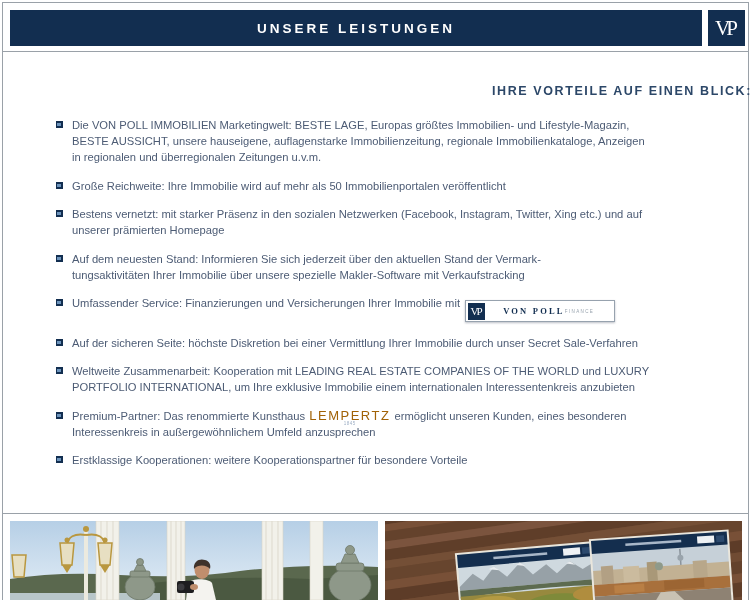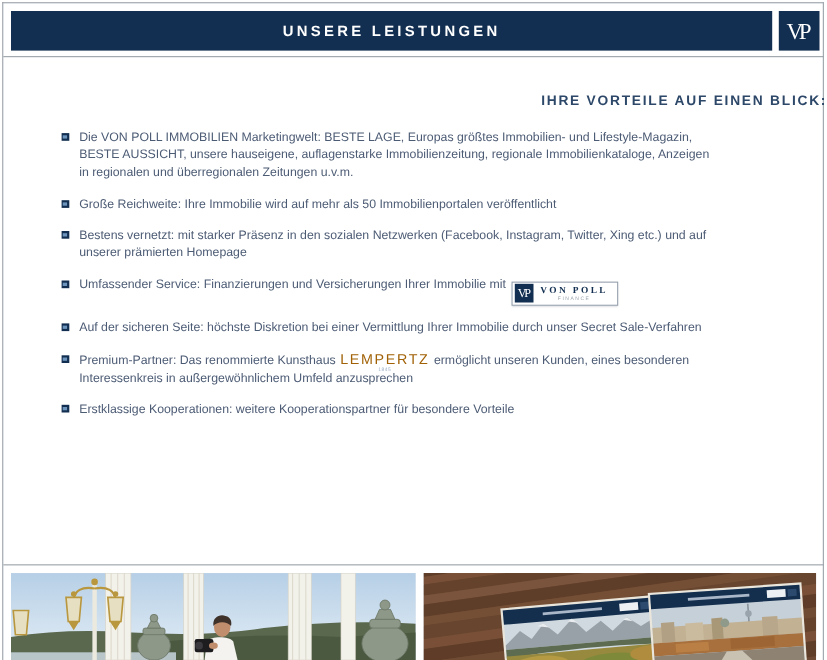--- a/index.html
+++ b/index.html
@@ -40,21 +40,21 @@
   .vpf {
     display: inline-flex; align-items: center; border: 1px solid #97a2ae; background: #fff;
     padding: 1px 2px; vertical-align: -8px; box-shadow: 0 1px 2px rgba(60,70,90,.35);
     margin: 0 2px; height: 22px; white-space: nowrap;
   }
   .vpf-sq {
     width: 17px; height: 17px; background: #122e50; color: #fff;
     font-family: "Liberation Serif", serif; font-size: 11px; letter-spacing: -2px;
     display: flex; align-items: center; justify-content: center; padding-right: 2px;
   }
-  .vpf-col { display: flex; flex-direction: column; align-items: center; padding: 0 6px; }
+  .vpf-col { display: flex; flex-direction: row; align-items: center; padding: 0 18px; }
   .vpf-name { font-family: "Liberation Serif", serif; font-size: 8.5px; font-weight: bold; letter-spacing: 2.2px; color: #122e50; line-height: 9px; }
   .vpf-sub { font-size: 4.5px; letter-spacing: 1.4px; color: #98a3ae; margin-top: 1.5px; line-height: 4.5px; }
 
   .lmp { display: inline-block; position: relative; margin: 0 1px; white-space: nowrap; }
   .lmp-name { font-family: Liberation Sans, sans-serif; font-size: 13px; letter-spacing: 1.5px; color: #a16207; }
   .lmp-sub { position: absolute; left: 50%; transform: translateX(-50%); bottom: -3px; font-size: 4.5px; color: #9fb0c6; letter-spacing: .5px; line-height: 4.5px; }
 
   .hline2 { position: absolute; left: 3px; top: 513px; width: 746px; height: 1px; background: #9aa1a8; }
   .photos { position: absolute; left: 10px; top: 521px; width: 732px; height: 79px; display: flex; gap: 7px; }
   .photo { height: 79px; overflow: hidden; background:#dfe7ee; }
@@ -95,33 +95,47 @@
         <span class="bsq">
           <i></i>
         </span>
         <span class="btext">Bestens vernetzt: mit starker Präsenz in den sozialen Netzwerken (Facebook, Instagram, Twitter, Xing etc.) und auf
 unserer prämierten Homepage</span>
       </div>
       <div class="bullet">
         <span class="bsq">
           <i></i>
         </span>
+        <span class="btext">Auf dem neuesten Stand: Informieren Sie sich jederzeit über den aktuellen Stand der Vermark-
+tungsaktivitäten Ihrer Immobilie über unsere spezielle Makler-Software mit Verkaufstracking</span>
+      </div>
+      <div class="bullet">
+        <span class="bsq">
+          <i></i>
+        </span>
         <span class="btext">Umfassender Service: Finanzierungen und Versicherungen Ihrer Immobilie mit <span class="vpf">
             <span class="vpf-sq">VP</span>
             <span class="vpf-col">
               <span class="vpf-name">VON POLL</span>
               <span class="vpf-sub">FINANCE</span>
             </span>
           </span></span>
       </div>
       <div class="bullet">
         <span class="bsq">
           <i></i>
         </span>
         <span class="btext">Auf der sicheren Seite: höchste Diskretion bei einer Vermittlung Ihrer Immobilie durch unser Secret Sale-Verfahren</span>
+      </div>
+      <div class="bullet">
+        <span class="bsq">
+          <i></i>
+        </span>
+        <span class="btext">Weltweite Zusammenarbeit: Kooperation mit LEADING REAL ESTATE COMPANIES OF THE WORLD und LUXURY
+PORTFOLIO INTERNATIONAL, um Ihre exklusive Immobilie einem internationalen Interessentenkreis anzubieten</span>
       </div>
       <div class="bullet">
         <span class="bsq">
           <i></i>
         </span>
         <span class="btext">Premium-Partner: Das renommierte Kunsthaus <span class="lmp"><span class="lmp-name">LEMPERTZ</span><span class="lmp-sub">1845</span></span> ermöglicht unseren Kunden, eines besonderen
 Interessenkreis in außergewöhnlichem Umfeld anzusprechen</span>
       </div>
       <div class="bullet">
         <span class="bsq">

